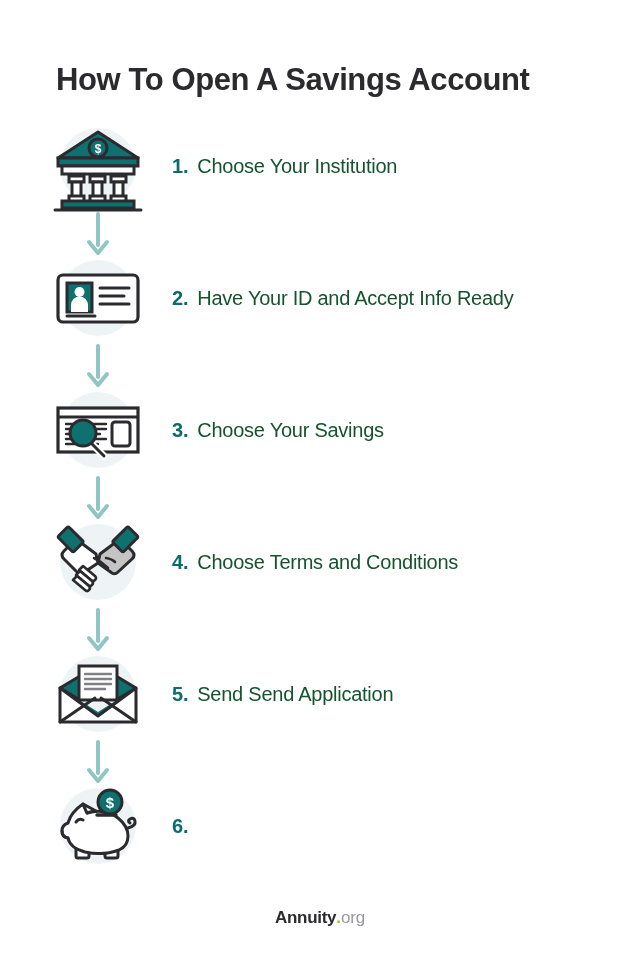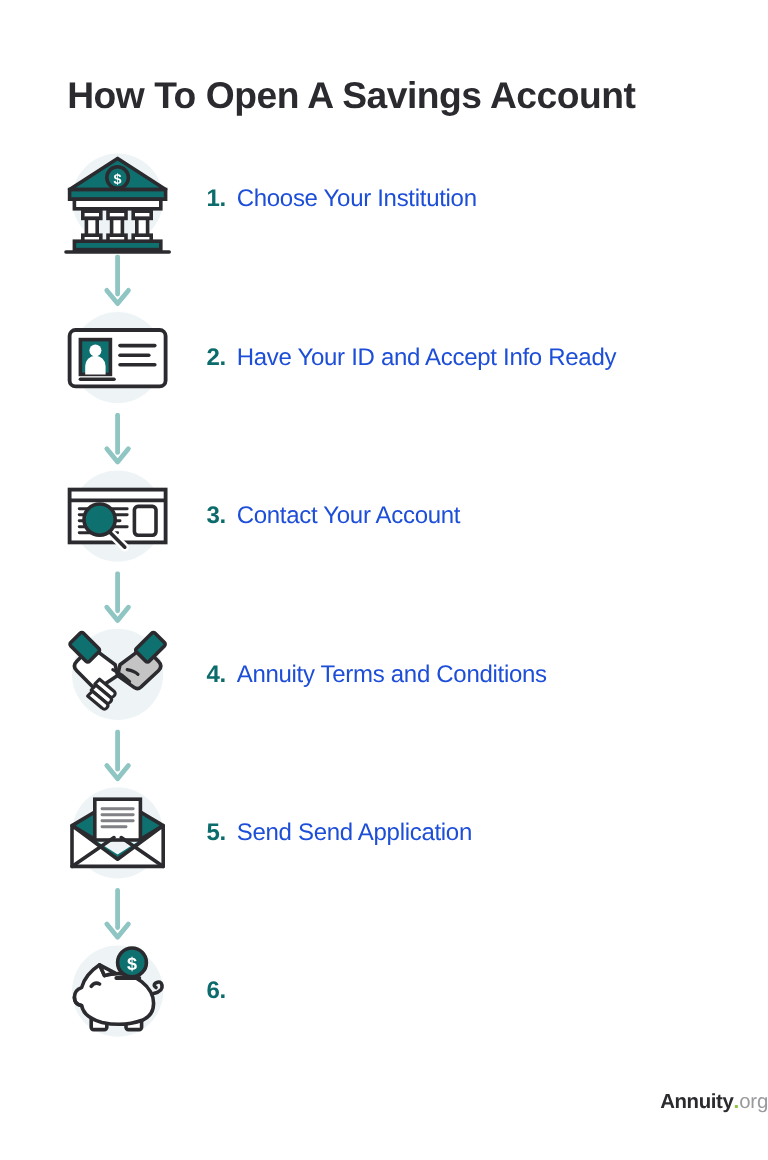--- a/index.html
+++ b/index.html
@@ -71,40 +71,40 @@
     white-space: nowrap;
   }
   .step-num {
     font-size: 20px;
     font-weight: bold;
     color: #0c6b6b;
     letter-spacing: -0.2px;
   }
   .step-label {
     font-size: 20px;
-    color: #1d4ed8;
+    color: #14532d;
     letter-spacing: -0.25px;
   }
 
   
   .connector {
     position: absolute;
     left: 84px;
     top: 94px;
     width: 28px;
     height: 46px;
   }
 
   
   .footer {
     position: absolute;
     left: 0;
     top: 908px;
     width: 640px;
-    text-align: right;
+    text-align: center;
   }
   .logo-main {
     font-size: 17px;
     font-weight: bold;
     color: #2b2b2f;
     letter-spacing: -0.3px;
   }
   .logo-dot {
     font-size: 17px;
     font-weight: bold;
@@ -208,21 +208,21 @@
 
           <rect x="62" y="40" width="18" height="24" rx="3" fill="#ffffff" stroke="#2b2b2f" stroke-width="3"></rect>
 
           <line x1="38" y1="58" x2="54" y2="74" stroke="#ffffff" stroke-width="7" stroke-linecap="round"></line>
           <line x1="38" y1="58" x2="54" y2="74" stroke="#2b2b2f" stroke-width="3" stroke-linecap="round"></line>
           <circle cx="33" cy="51" r="13" fill="#0f7070" stroke="#2b2b2f" stroke-width="3"></circle>
         </svg>
       </div>
       <div class="step-text">
         <span class="step-num">3.</span>
-        <span class="step-label">Contact Your Account</span>
+        <span class="step-label">Choose Your Savings</span>
       </div>
       <div class="connector">
         <svg width="28" height="46" viewBox="0 0 28 46">
           <line x1="14" y1="2" x2="14" y2="33" stroke="#8fc5c2" stroke-width="4" stroke-linecap="round"></line>
           <path d="M5 30 L14 41 L23 30" fill="none" stroke="#8fc5c2" stroke-width="4" stroke-linecap="round" stroke-linejoin="round"></path>
         </svg>
       </div>
     </div>
 
     <div class="step">
@@ -239,21 +239,21 @@
           <path d="M27 62 L39 72 q2 2 0 4 q-2 2-4 0 L23 66 Z" fill="#ffffff" stroke="#2b2b2f" stroke-width="2.6" stroke-linejoin="round"></path>
           <path d="M44 44 q8 4 14 10" fill="none" stroke="#2b2b2f" stroke-width="2.6" stroke-linecap="round"></path>
           <path d="M56 44 q6 1 9 4" fill="none" stroke="#2b2b2f" stroke-width="2.6" stroke-linecap="round"></path>
 
           <rect x="10" y="18" width="22" height="15" rx="2" transform="rotate(45 21 25)" fill="#0f7070" stroke="#2b2b2f" stroke-width="3"></rect>
           <rect x="64" y="18" width="22" height="15" rx="2" transform="rotate(-45 75 25)" fill="#0f7070" stroke="#2b2b2f" stroke-width="3"></rect>
         </svg>
       </div>
       <div class="step-text">
         <span class="step-num">4.</span>
-        <span class="step-label">Annuity Terms and Conditions</span>
+        <span class="step-label">Choose Terms and Conditions</span>
       </div>
       <div class="connector">
         <svg width="28" height="46" viewBox="0 0 28 46">
           <line x1="14" y1="2" x2="14" y2="33" stroke="#8fc5c2" stroke-width="4" stroke-linecap="round"></line>
           <path d="M5 30 L14 41 L23 30" fill="none" stroke="#8fc5c2" stroke-width="4" stroke-linecap="round" stroke-linejoin="round"></path>
         </svg>
       </div>
     </div>
 
     <div class="step">

